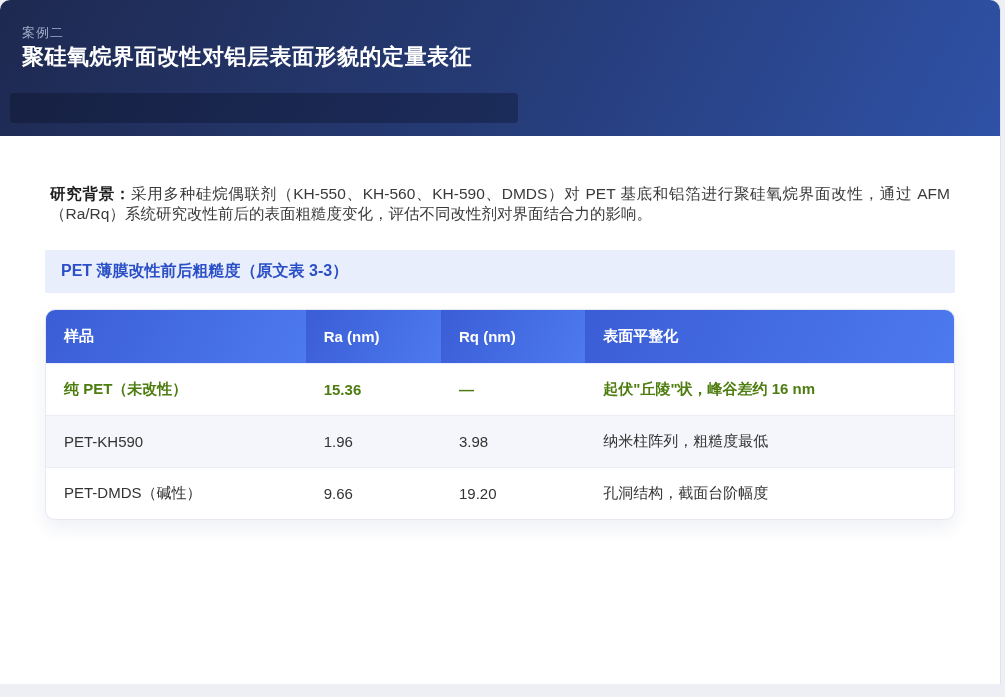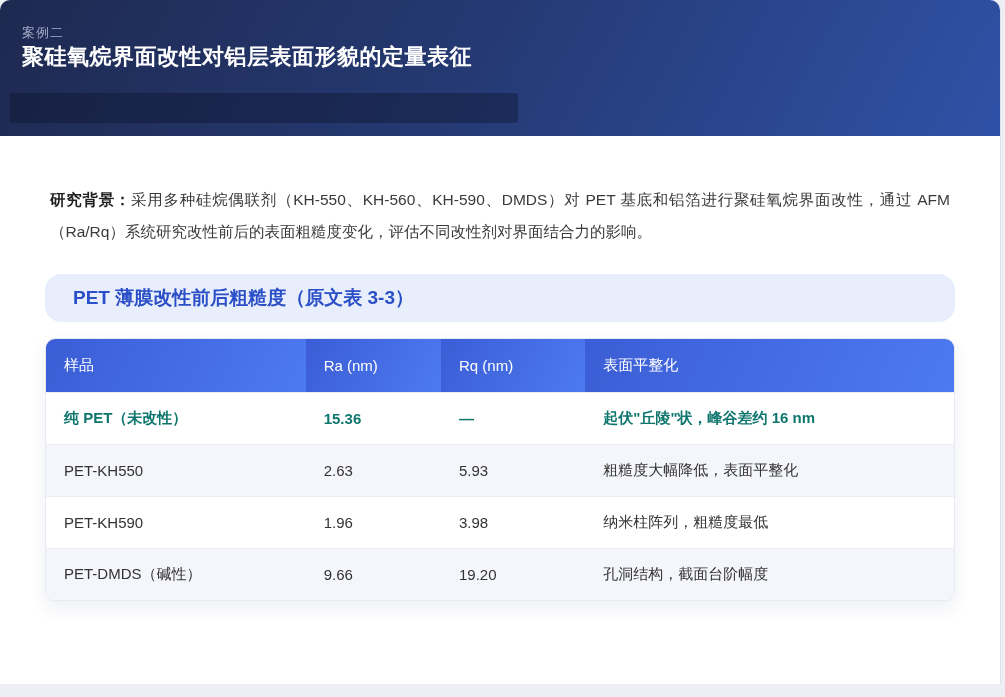--- a/index.html
+++ b/index.html
@@ -20,42 +20,42 @@
     position:relative;padding:24px 0 0 22px;
   }
   .eyebrow{font-size:13px;color:#a4aecb;letter-spacing:1px;}
   .hero-title{font-size:22px;font-weight:bold;color:#ffffff;letter-spacing:0.5px;}
   .redact-bar{
     position:absolute;left:10px;top:93px;width:508px;height:30px;
     border-radius:4px;background:rgba(9,14,34,0.35);
   }
   
   .page-body{padding:32px 45px 0;}
-  .bg-para{padding:0 5px;font-size:15.5px;line-height:32px;color:#3a3a3a;text-align:justify;}
+  .bg-para{padding:0 5px;font-size:15.5px;line-height:20px;color:#3a3a3a;text-align:justify;}
   .bg-label{font-weight:bold;color:#1f1f1f;}
   .banner{
-    margin-top:26px;background:#e8eefb;border-radius:16px;
-    padding:11px 28px;font-size:19px;font-weight:bold;color:#2a4fc6;
+    margin-top:26px;background:#e8eefb;border-radius:1px;
+    padding:11px 16px;font-size:16px;font-weight:bold;color:#2a4fc6;
   }
   
   .tbl-wrap{
     margin-top:16px;border-radius:10px;overflow:hidden;
     border:1px solid #e8eaf2;box-shadow:0 8px 18px rgba(40,60,120,0.08);
     background:#fff;
   }
   table{width:100%;border-collapse:collapse;font-size:15px;}
   col.c1{width:28.6%;} col.c2{width:14.9%;} col.c3{width:15.9%;} col.c4{width:40.6%;}
   thead th{
     background:linear-gradient(115deg,#3b5dd5 0%,#4d7aef 100%);
-    color:#ffffff;font-weight:normal;text-align:left;
+    color:#ffffff;font-weight:bold;text-align:left;
     padding:17px 18px;font-size:15px;
   }
   tbody td{padding:16px 18px;color:#333333;border-top:1px solid #edeef5;}
   tbody tr:nth-child(even) td{background:#f5f6fb;}
-  tbody tr.highlight td{color:#0f766e;font-weight:bold;}
+  tbody tr.highlight td{color:#4d7c0f;font-weight:bold;}
 </style>
 </head>
 <body>
 
 <div class="card">
 
   <div class="hero">
     <div class="eyebrow">案例二</div>
     <div class="hero-title">聚硅氧烷界面改性对铝层表面形貌的定量表征</div>
     <div class="redact-bar"></div>
@@ -84,26 +84,20 @@
           </tr>
         </thead>
         <tbody>
           <tr class="highlight">
             <td>纯 PET（未改性）</td>
             <td>15.36</td>
             <td>—</td>
             <td>起伏"丘陵"状，峰谷差约 16 nm</td>
           </tr>
           <tr>
-            <td>PET-KH550</td>
-            <td>2.63</td>
-            <td>5.93</td>
-            <td>粗糙度大幅降低，表面平整化</td>
-          </tr>
-          <tr>
             <td>PET-KH590</td>
             <td>1.96</td>
             <td>3.98</td>
             <td>纳米柱阵列，粗糙度最低</td>
           </tr>
           <tr>
             <td>PET-DMDS（碱性）</td>
             <td>9.66</td>
             <td>19.20</td>
             <td>孔洞结构，截面台阶幅度</td>

